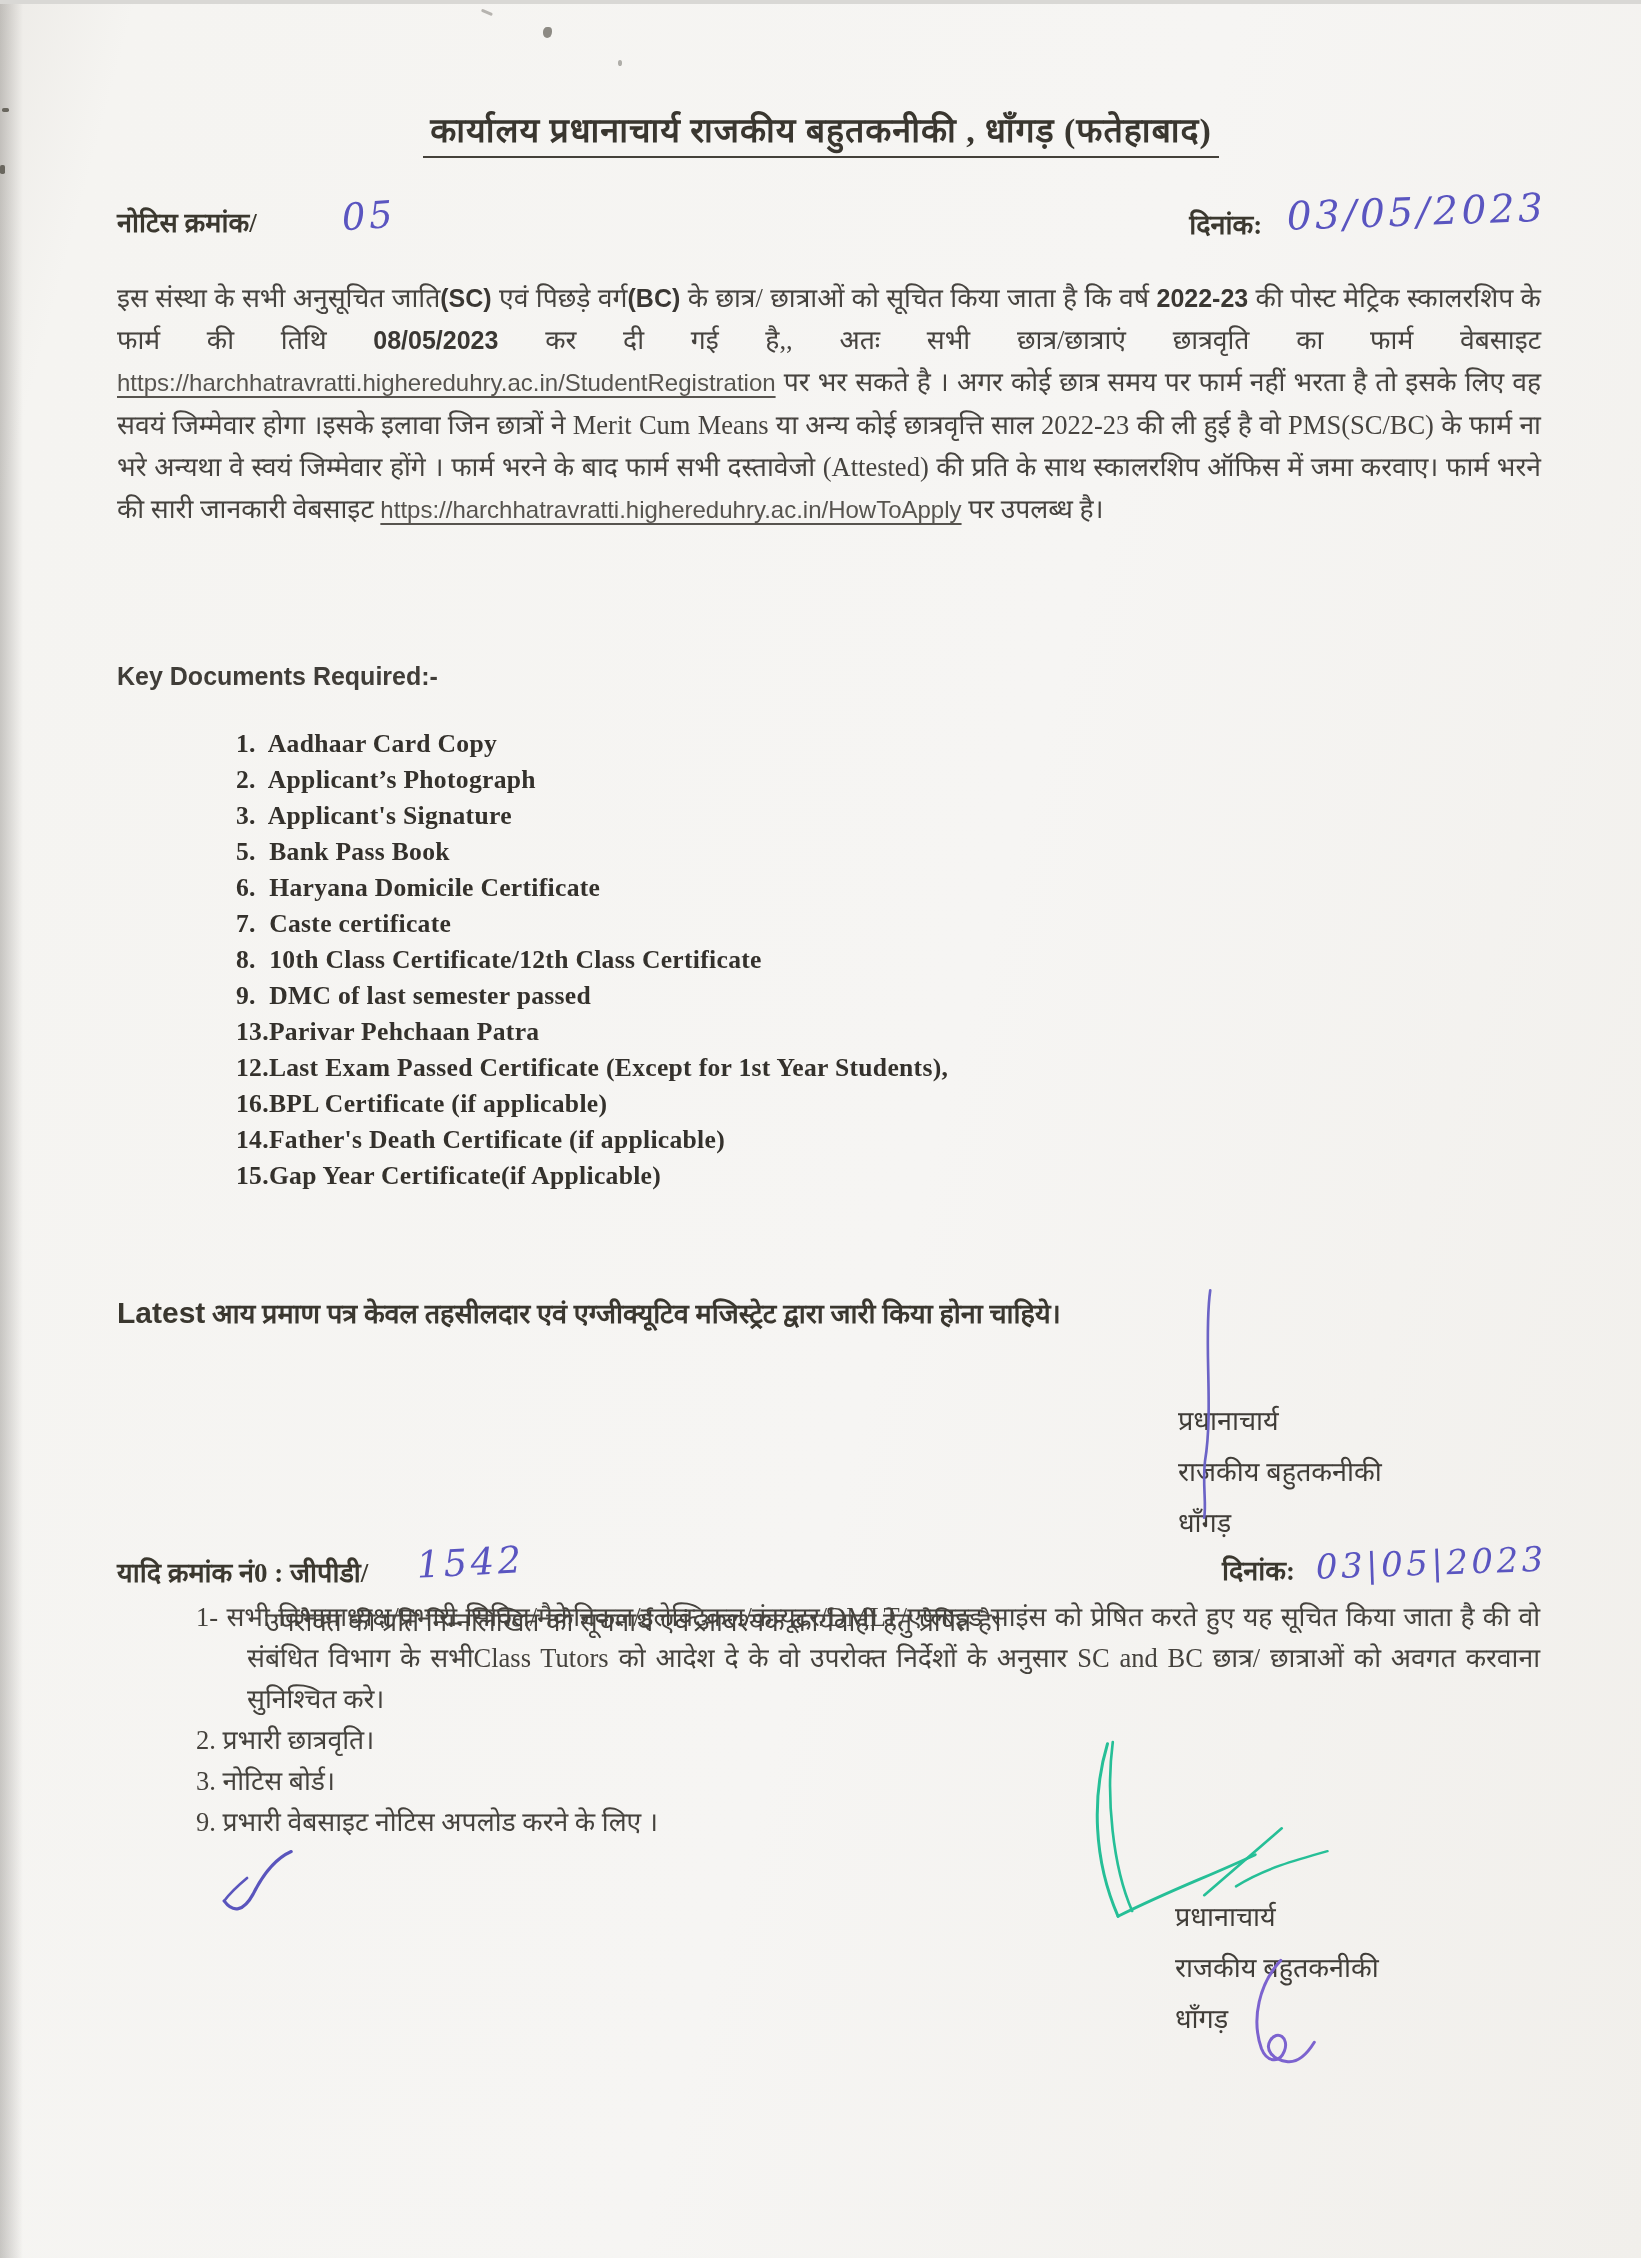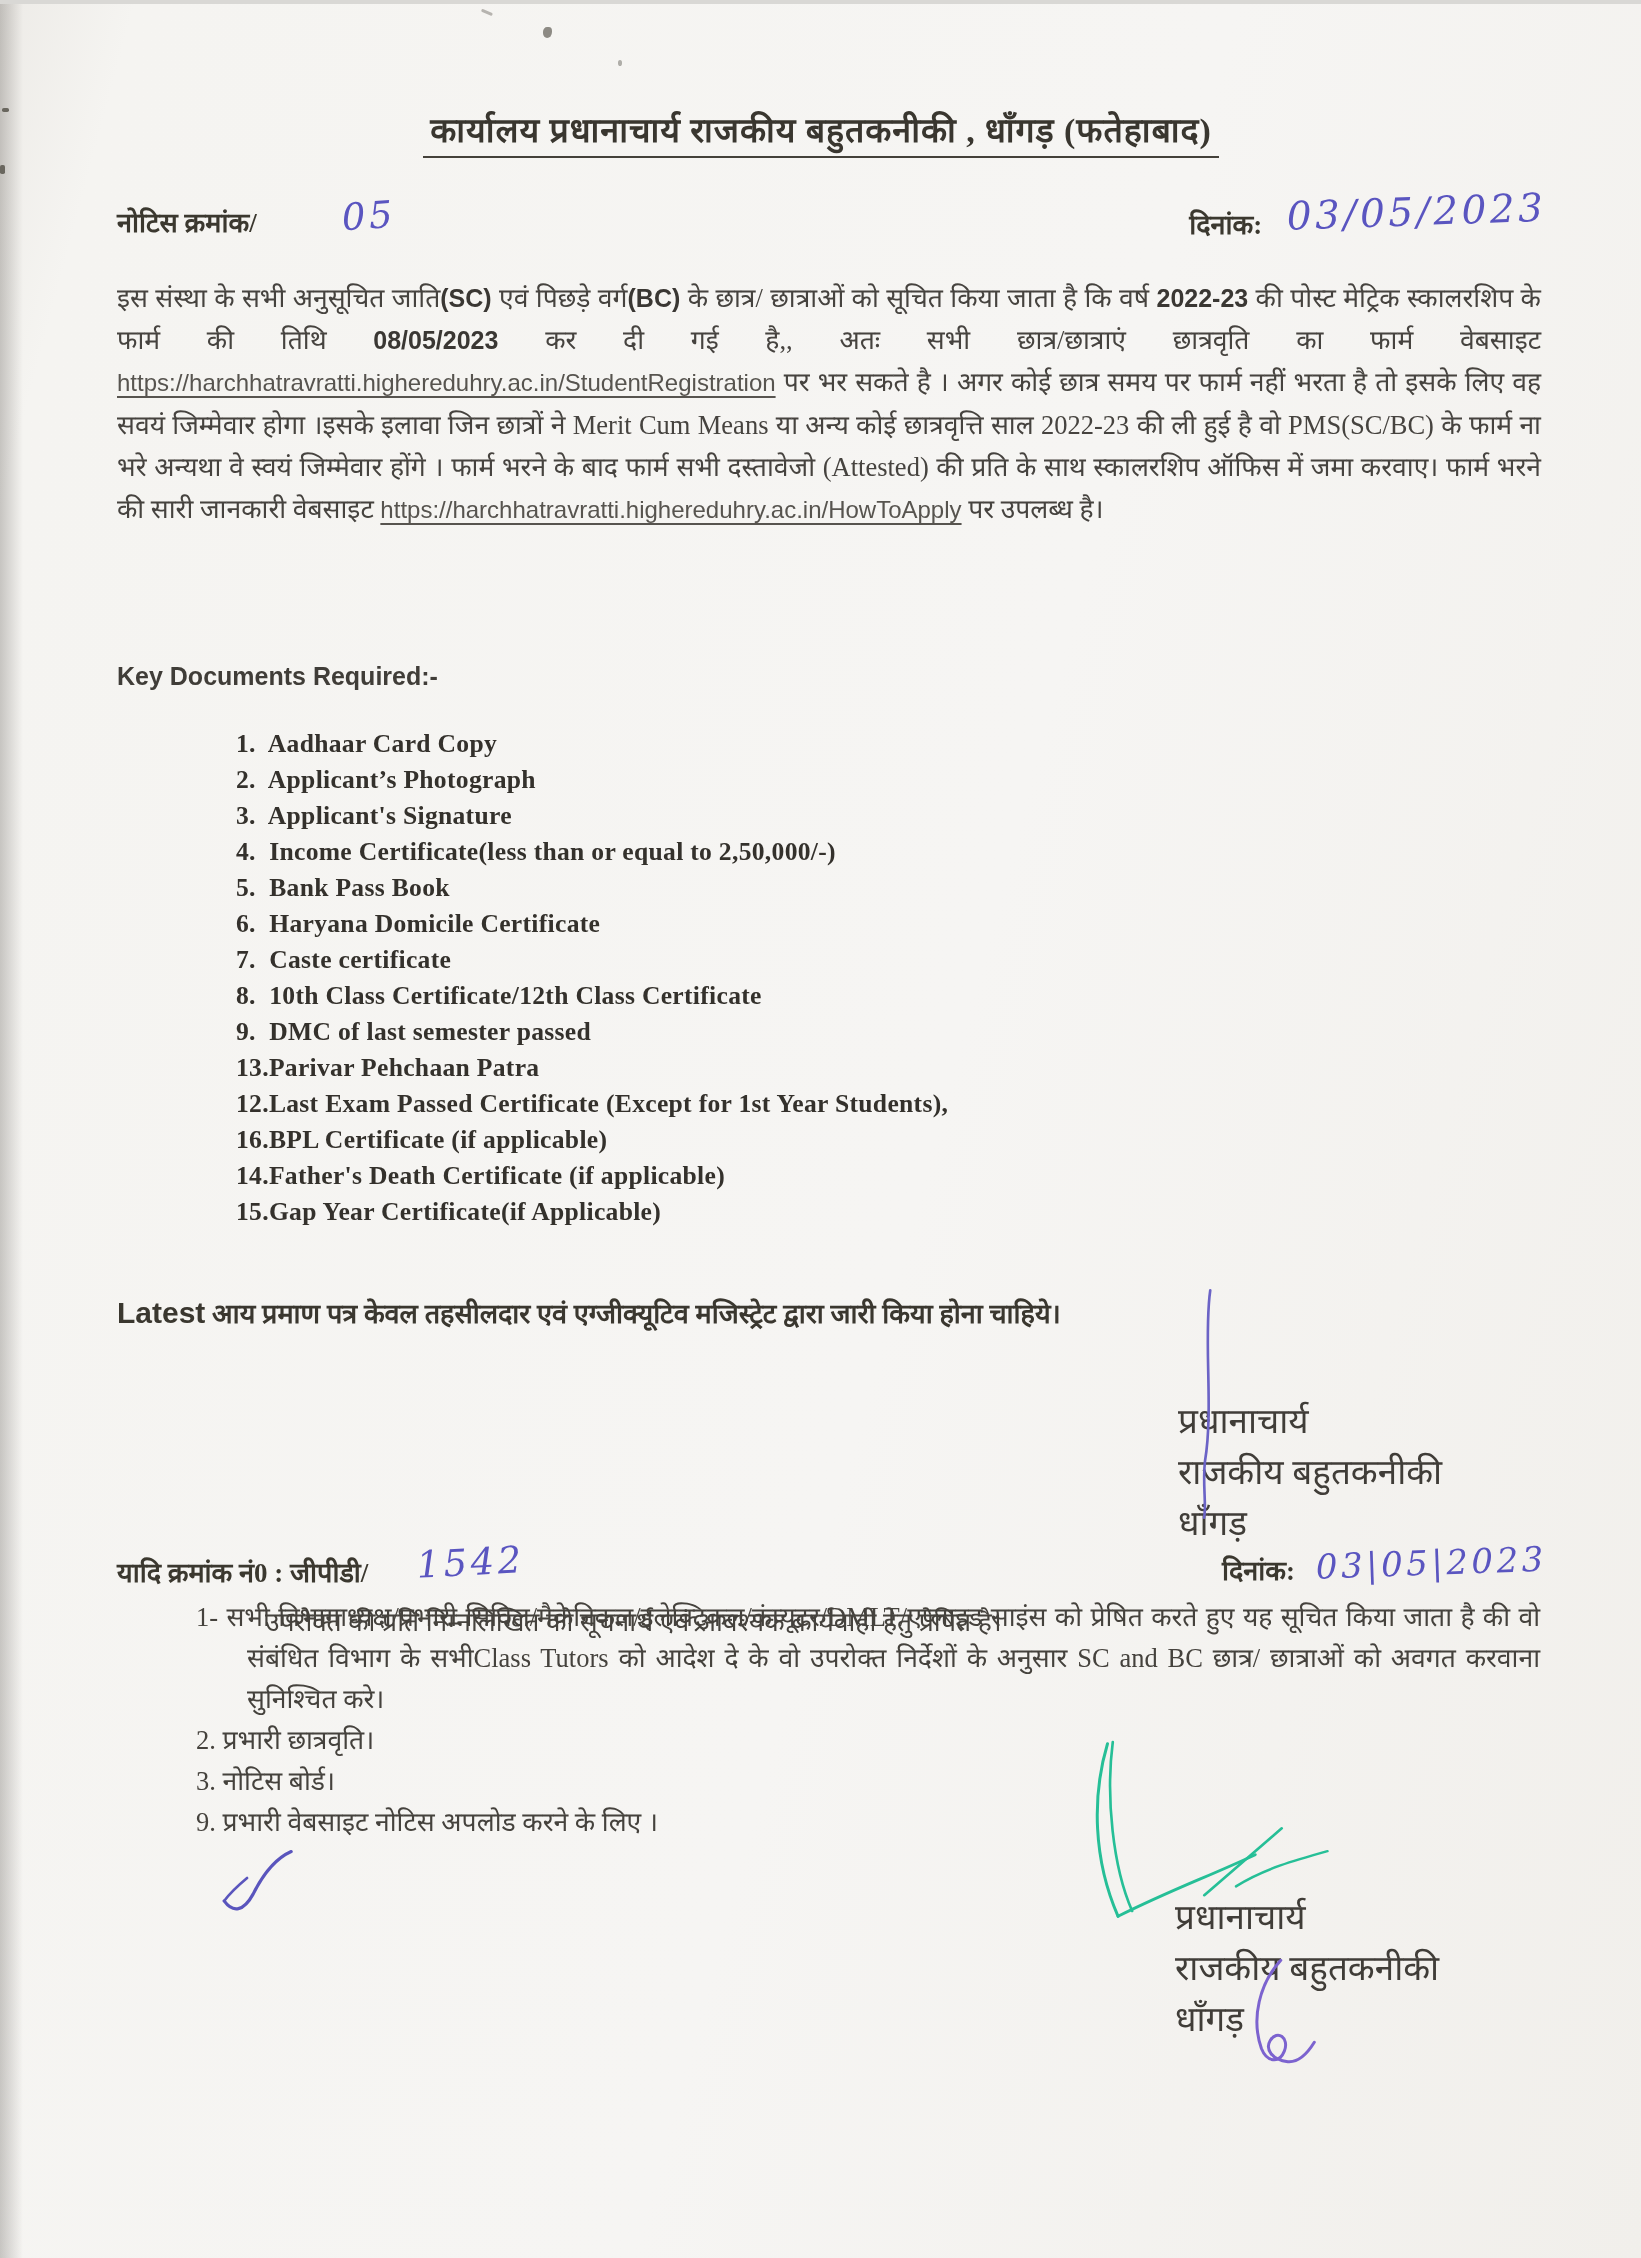--- a/index.html
+++ b/index.html
@@ -43,21 +43,21 @@
   .kdr{position:absolute;top:658px;left:117px;font-family:"Liberation Sans",sans-serif;
     font-size:25px;font-weight:700;color:#403d38;}
 
   .docs{position:absolute;top:722px;left:236px;margin:0;padding:0;list-style:none;
     font-family:"Liberation Serif","DejaVu Serif",serif;font-weight:700;font-size:25.6px;
     line-height:36px;color:#34312c;letter-spacing:0.3px;}
 
   .latest{position:absolute;top:1290px;left:117px;font-size:27px;font-weight:700;color:#3a372f;}
   .latest .en{font-family:"Liberation Sans",sans-serif;font-size:30px;}
 
-  .sigblock{position:absolute;font-size:35px;line-height:51px;color:#403d38;}
+  .sigblock{position:absolute;font-size:27px;line-height:51px;color:#403d38;}
   .sig-top{top:1392px;left:1178px;}
   .sig-bottom{top:1888px;left:1175px;}
 
   .memo-line{top:1544px;font-size:27px;font-weight:700;color:#3b382f;}
   .endorse-intro{position:absolute;top:1599px;left:265px;font-size:26.5px;color:#45423d;}
   .endorse{position:absolute;top:1593px;left:196px;width:1344px;margin:0;padding:0;list-style:none;
     font-size:26.5px;line-height:41px;color:#45423d;}
   .endorse li{margin:0;}
   .endorse li.wrap{padding-left:51px;text-indent:-51px;text-align:justify;}
 
@@ -89,21 +89,20 @@
   </div>
 
   <p class="para"><span>इस संस्था के सभी अनुसूचित जाति</span><span class="b">(SC)</span><span> एवं पिछड़े वर्ग</span><span class="b">(BC)</span><span> के छात्र/ छात्राओं को सूचित किया जाता है कि वर्ष </span><span class="b">2022-23</span><span> की पोस्ट मेट्रिक स्कालरशिप के फार्म की तिथि </span><span class="b">08/05/2023</span><span> कर दी गई है,, अतः सभी  छात्र/छात्राएं  छात्रवृति का  फार्म वेबसाइट </span><span class="url">https://harchhatravratti.highereduhry.ac.in/StudentRegistration</span><span> पर  भर सकते है । अगर कोई छात्र समय पर फार्म नहीं भरता है तो इसके लिए वह सवयं जिम्मेवार होगा ।इसके इलावा जिन छात्रों ने Merit Cum Means या अन्य कोई छात्रवृत्ति साल 2022-23 की ली हुई है वो PMS(SC/BC) के फार्म ना भरे अन्यथा वे स्वयं जिम्मेवार होंगे । फार्म भरने के बाद फार्म  सभी दस्तावेजो  (Attested)  की प्रति  के साथ स्कालरशिप  ऑफिस  में  जमा  करवाए। फार्म भरने की सारी जानकारी  वेबसाइट </span><span class="url">https://harchhatravratti.highereduhry.ac.in/HowToApply</span><span> पर उपलब्ध है।</span></p>
 
   <div class="kdr">Key Documents Required:-</div>
 
   <ol class="docs">
     <li>1.&nbsp; Aadhaar Card Copy</li>
     <li>2.&nbsp; Applicant’s Photograph</li>
     <li>3.&nbsp; Applicant's Signature</li>
-    <li>4.&nbsp; Income Certificate(less than or equal to 2,50,000/-)</li>
     <li>5.&nbsp; Bank Pass Book</li>
     <li>6.&nbsp; Haryana Domicile Certificate</li>
     <li>7.&nbsp; Caste certificate</li>
     <li>8.&nbsp; 10th Class Certificate/12th Class Certificate</li>
     <li>9.&nbsp; DMC of last semester passed</li>
     <li>13.Parivar Pehchaan Patra</li>
     <li>12.Last Exam Passed Certificate (Except for 1st Year Students),</li>
     <li>16.BPL Certificate (if applicable)</li>
     <li>14.Father's Death Certificate (if applicable)</li>
     <li>15.Gap Year Certificate(if Applicable)</li>

